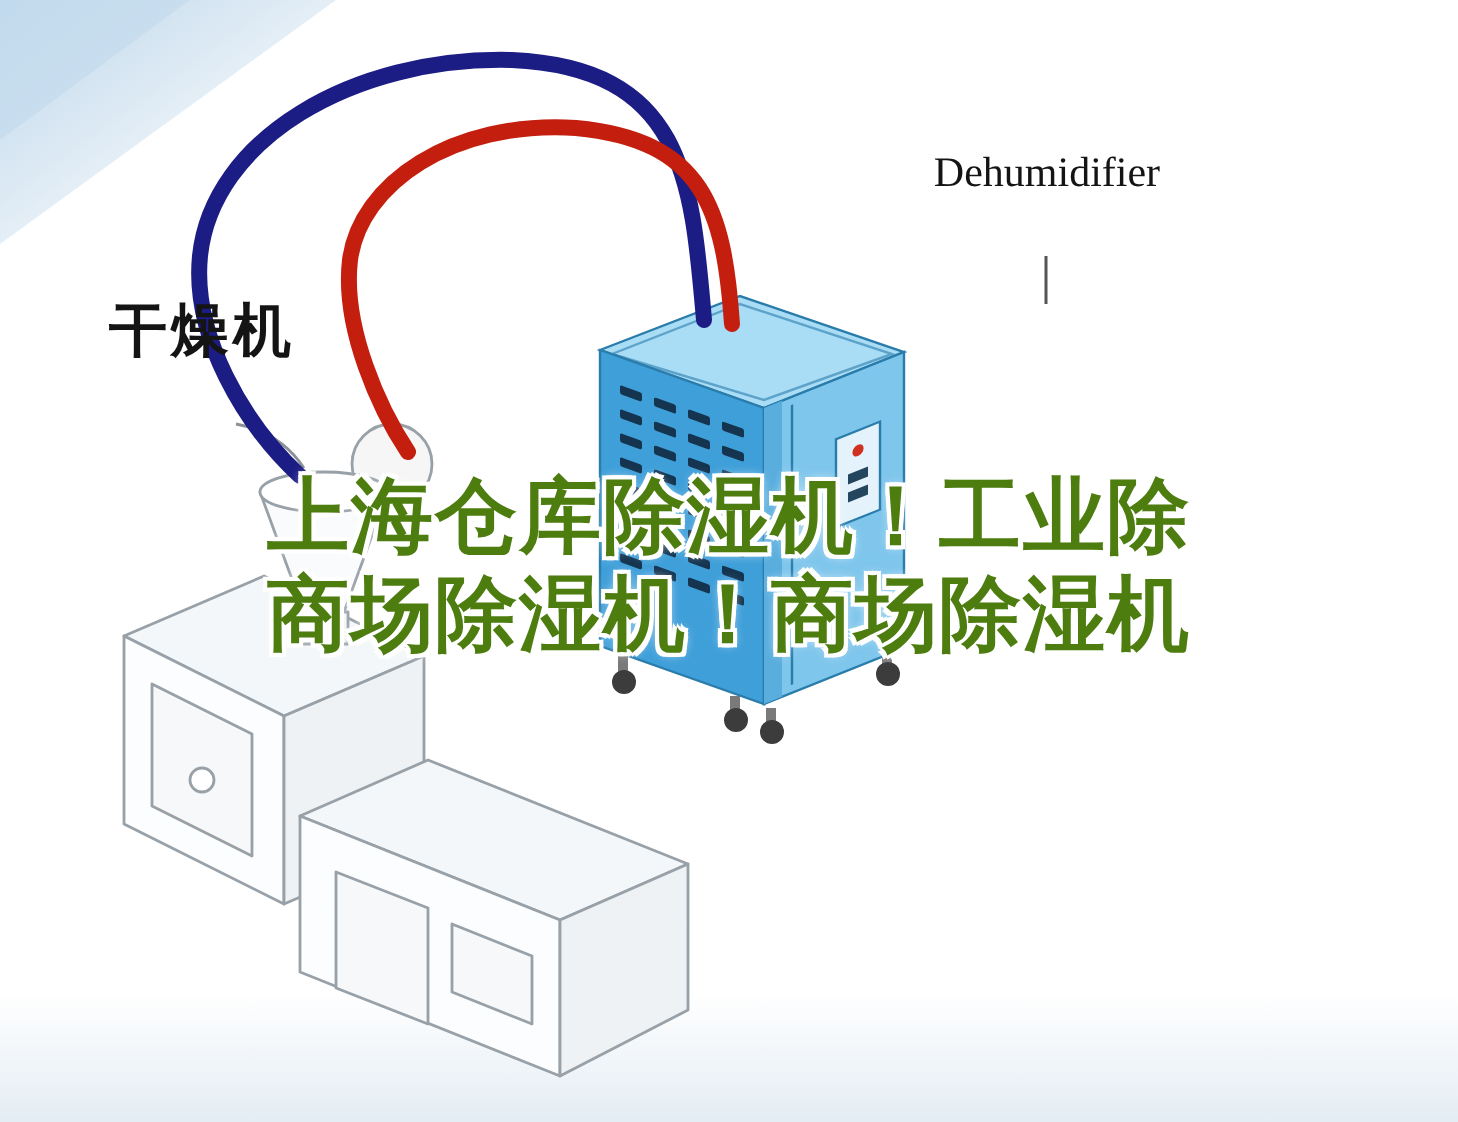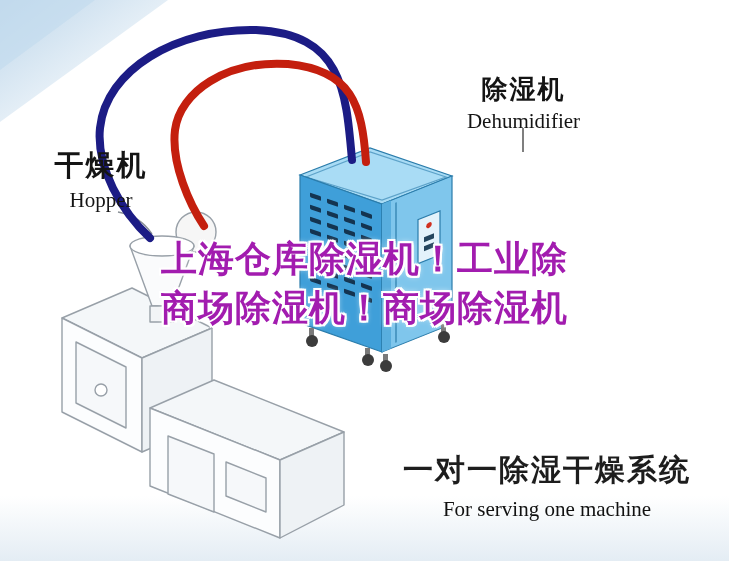--- a/index.html
+++ b/index.html
@@ -6,21 +6,21 @@
   .stage{
     position:relative;width:729px;height:561px;overflow:hidden;
     background:#ffffff;font-family:"Liberation Sans",sans-serif;
   }
   .stage svg{position:absolute;left:0;top:0;}
   .label-block{position:absolute;text-align:center;color:#141414;}
   .label-cn{font-weight:700;font-size:29px;letter-spacing:2px;}
   .label-en{font-family:"Liberation Serif",serif;font-size:21px;margin-top:2px;}
   .main-title{
     position:absolute;left:0;top:234px;width:100%;text-align:center;
-    font-weight:700;font-size:36px;line-height:49px;color:#a21caf;
+    font-weight:700;font-size:41px;line-height:49px;color:#4d7c0f;
     letter-spacing:1px;
     text-shadow:-2px -2px 0 #fff,2px -2px 0 #fff,-2px 2px 0 #fff,2px 2px 0 #fff,
                 0 -2px 0 #fff,0 2px 0 #fff,-2px 0 0 #fff,2px 0 0 #fff,0 0 6px #fff;
   }
   .bottom-block{
     position:absolute;right:38px;top:450px;text-align:center;color:#1d1d1d;
   }
   .bottom-cn{font-weight:700;font-size:30px;letter-spacing:2px;}
   .bottom-en{font-family:"Liberation Serif",serif;font-size:21px;margin-top:6px;color:#111;}
 </style>
@@ -115,31 +115,25 @@
     </g>
 
     <path d="M352,160 C346,90 342,34 256,30 C176,28 106,70 100,128 C96,168 122,212 150,238" fill="none" stroke-width="8" stroke-linecap="round" stroke="#1c1c85"></path>
     <path d="M366,162 C362,105 352,70 288,64 C226,60 180,92 175,130 C171,164 190,205 204,226" fill="none" stroke-width="8" stroke-linecap="round" stroke="#c41f0e"></path>
 
     <line x1="523" y1="128" x2="523" y2="152" stroke="#555" stroke-width="1.5"></line>
   </svg>
 
   <div class="label-block" style="left:36px;top:146px;width:130px;">
     <div class="label-cn">干燥机</div>
-    <div class="label-en">Hopper</div>
   </div>
 
   <div class="label-block" style="left:446px;top:72px;width:155px;">
-    <div class="label-cn" style="font-size:26px;">除湿机</div>
     <div class="label-en">Dehumidifier</div>
   </div>
 
   <div class="main-title">
     <div>上海仓库除湿机！工业除</div>
     <div>商场除湿机！商场除湿机</div>
   </div>
 
-  <div class="bottom-block">
-    <div class="bottom-cn">一对一除湿干燥系统</div>
-    <div class="bottom-en">For serving one machine</div>
-  </div>
 
 </div>
 
 </body></html>

